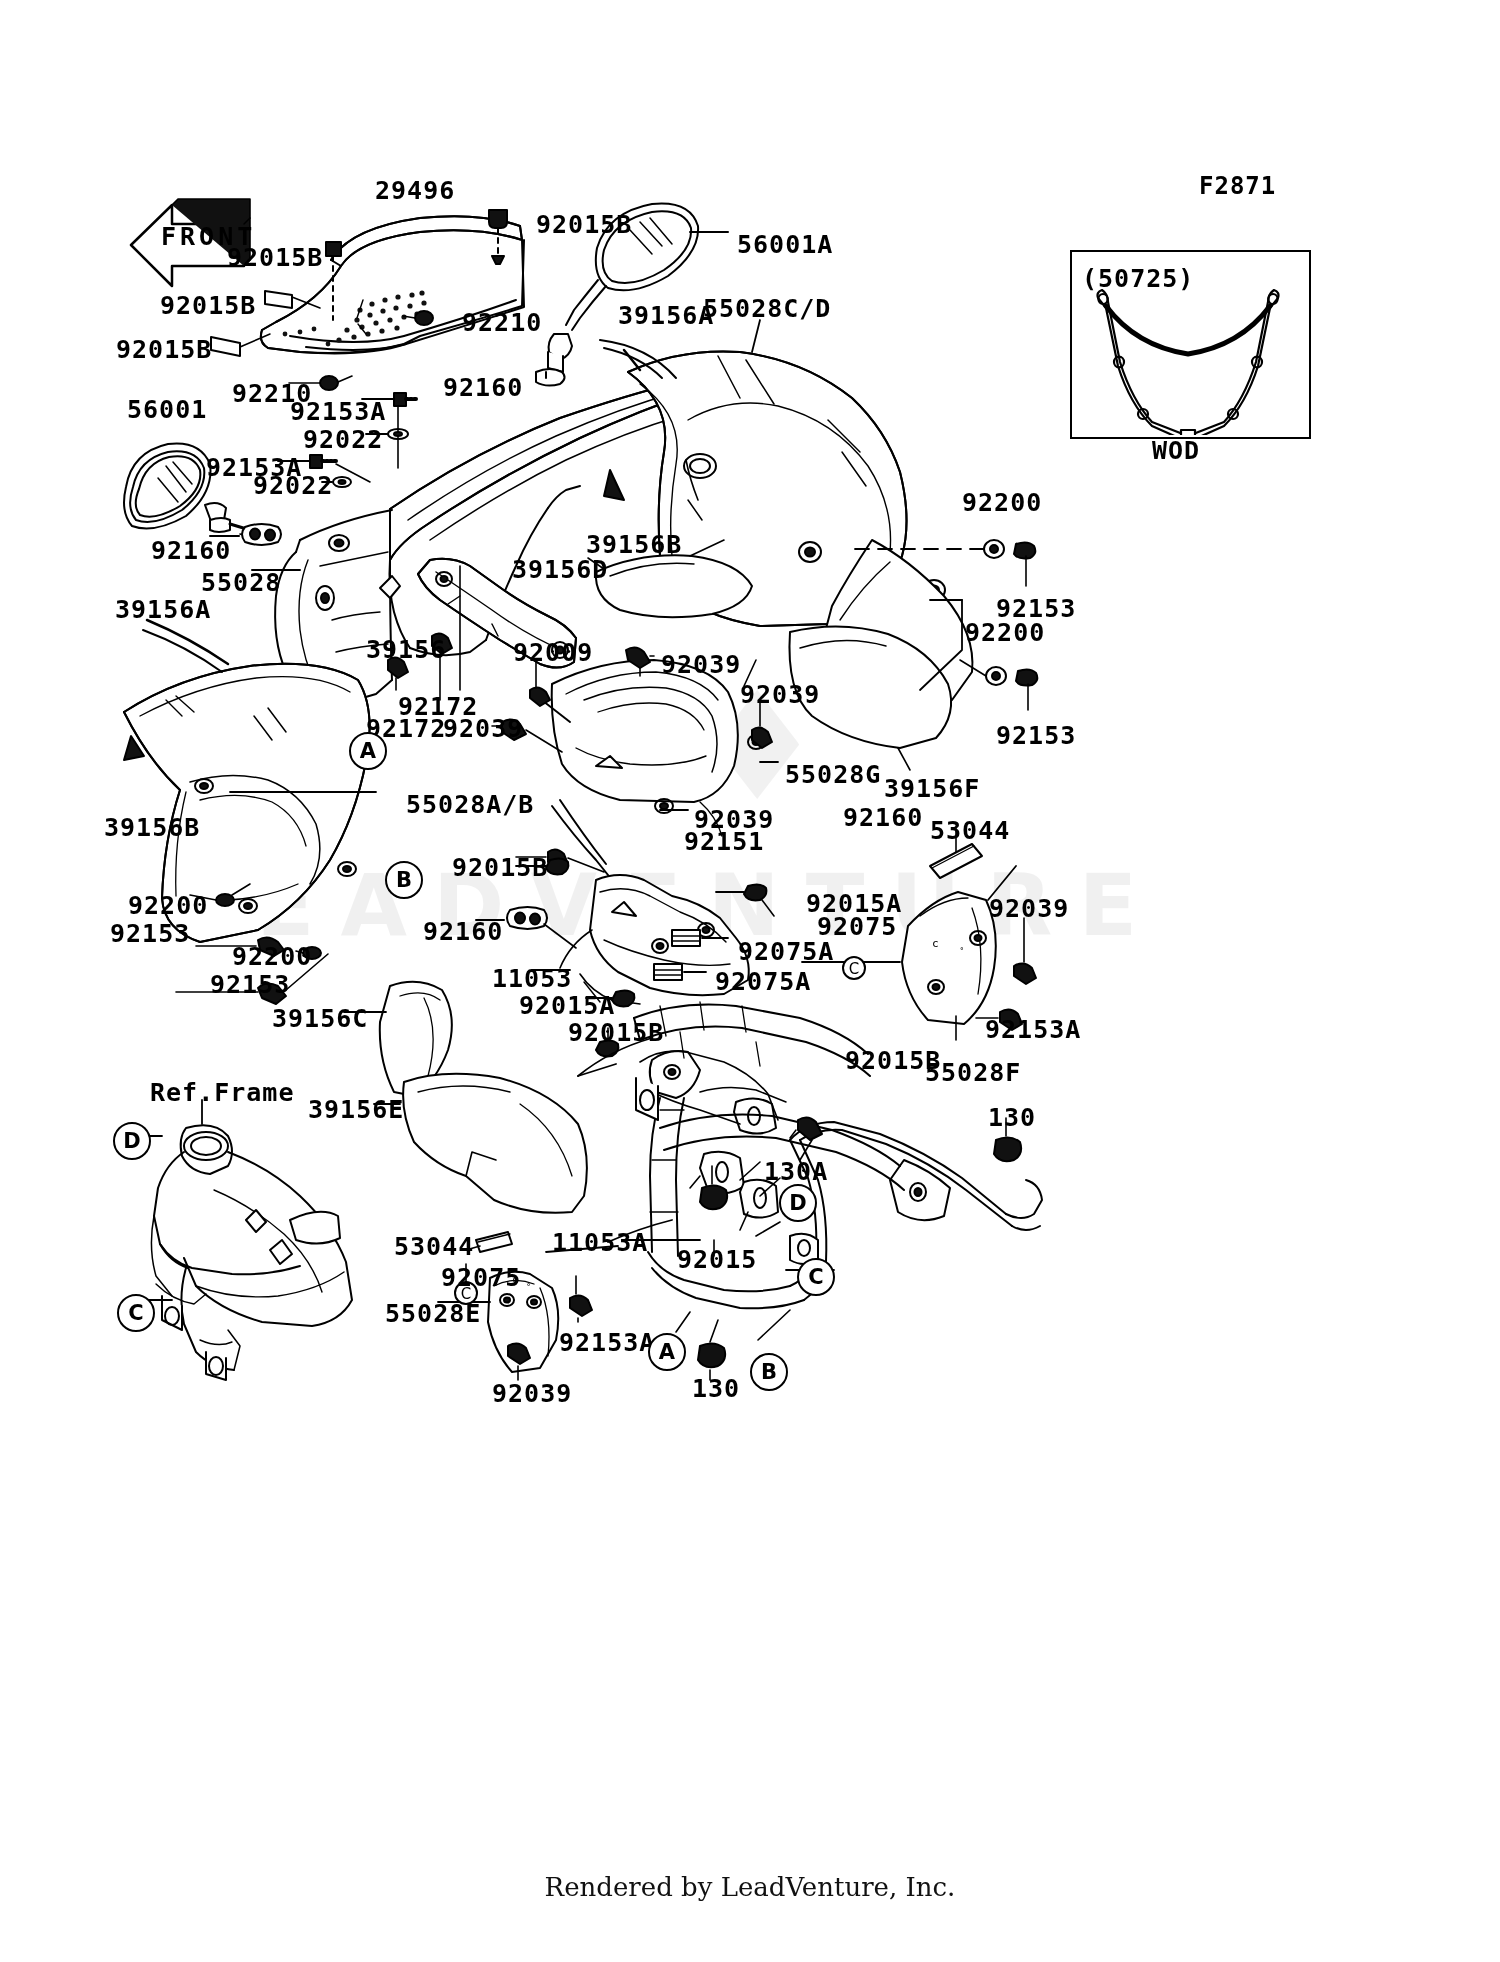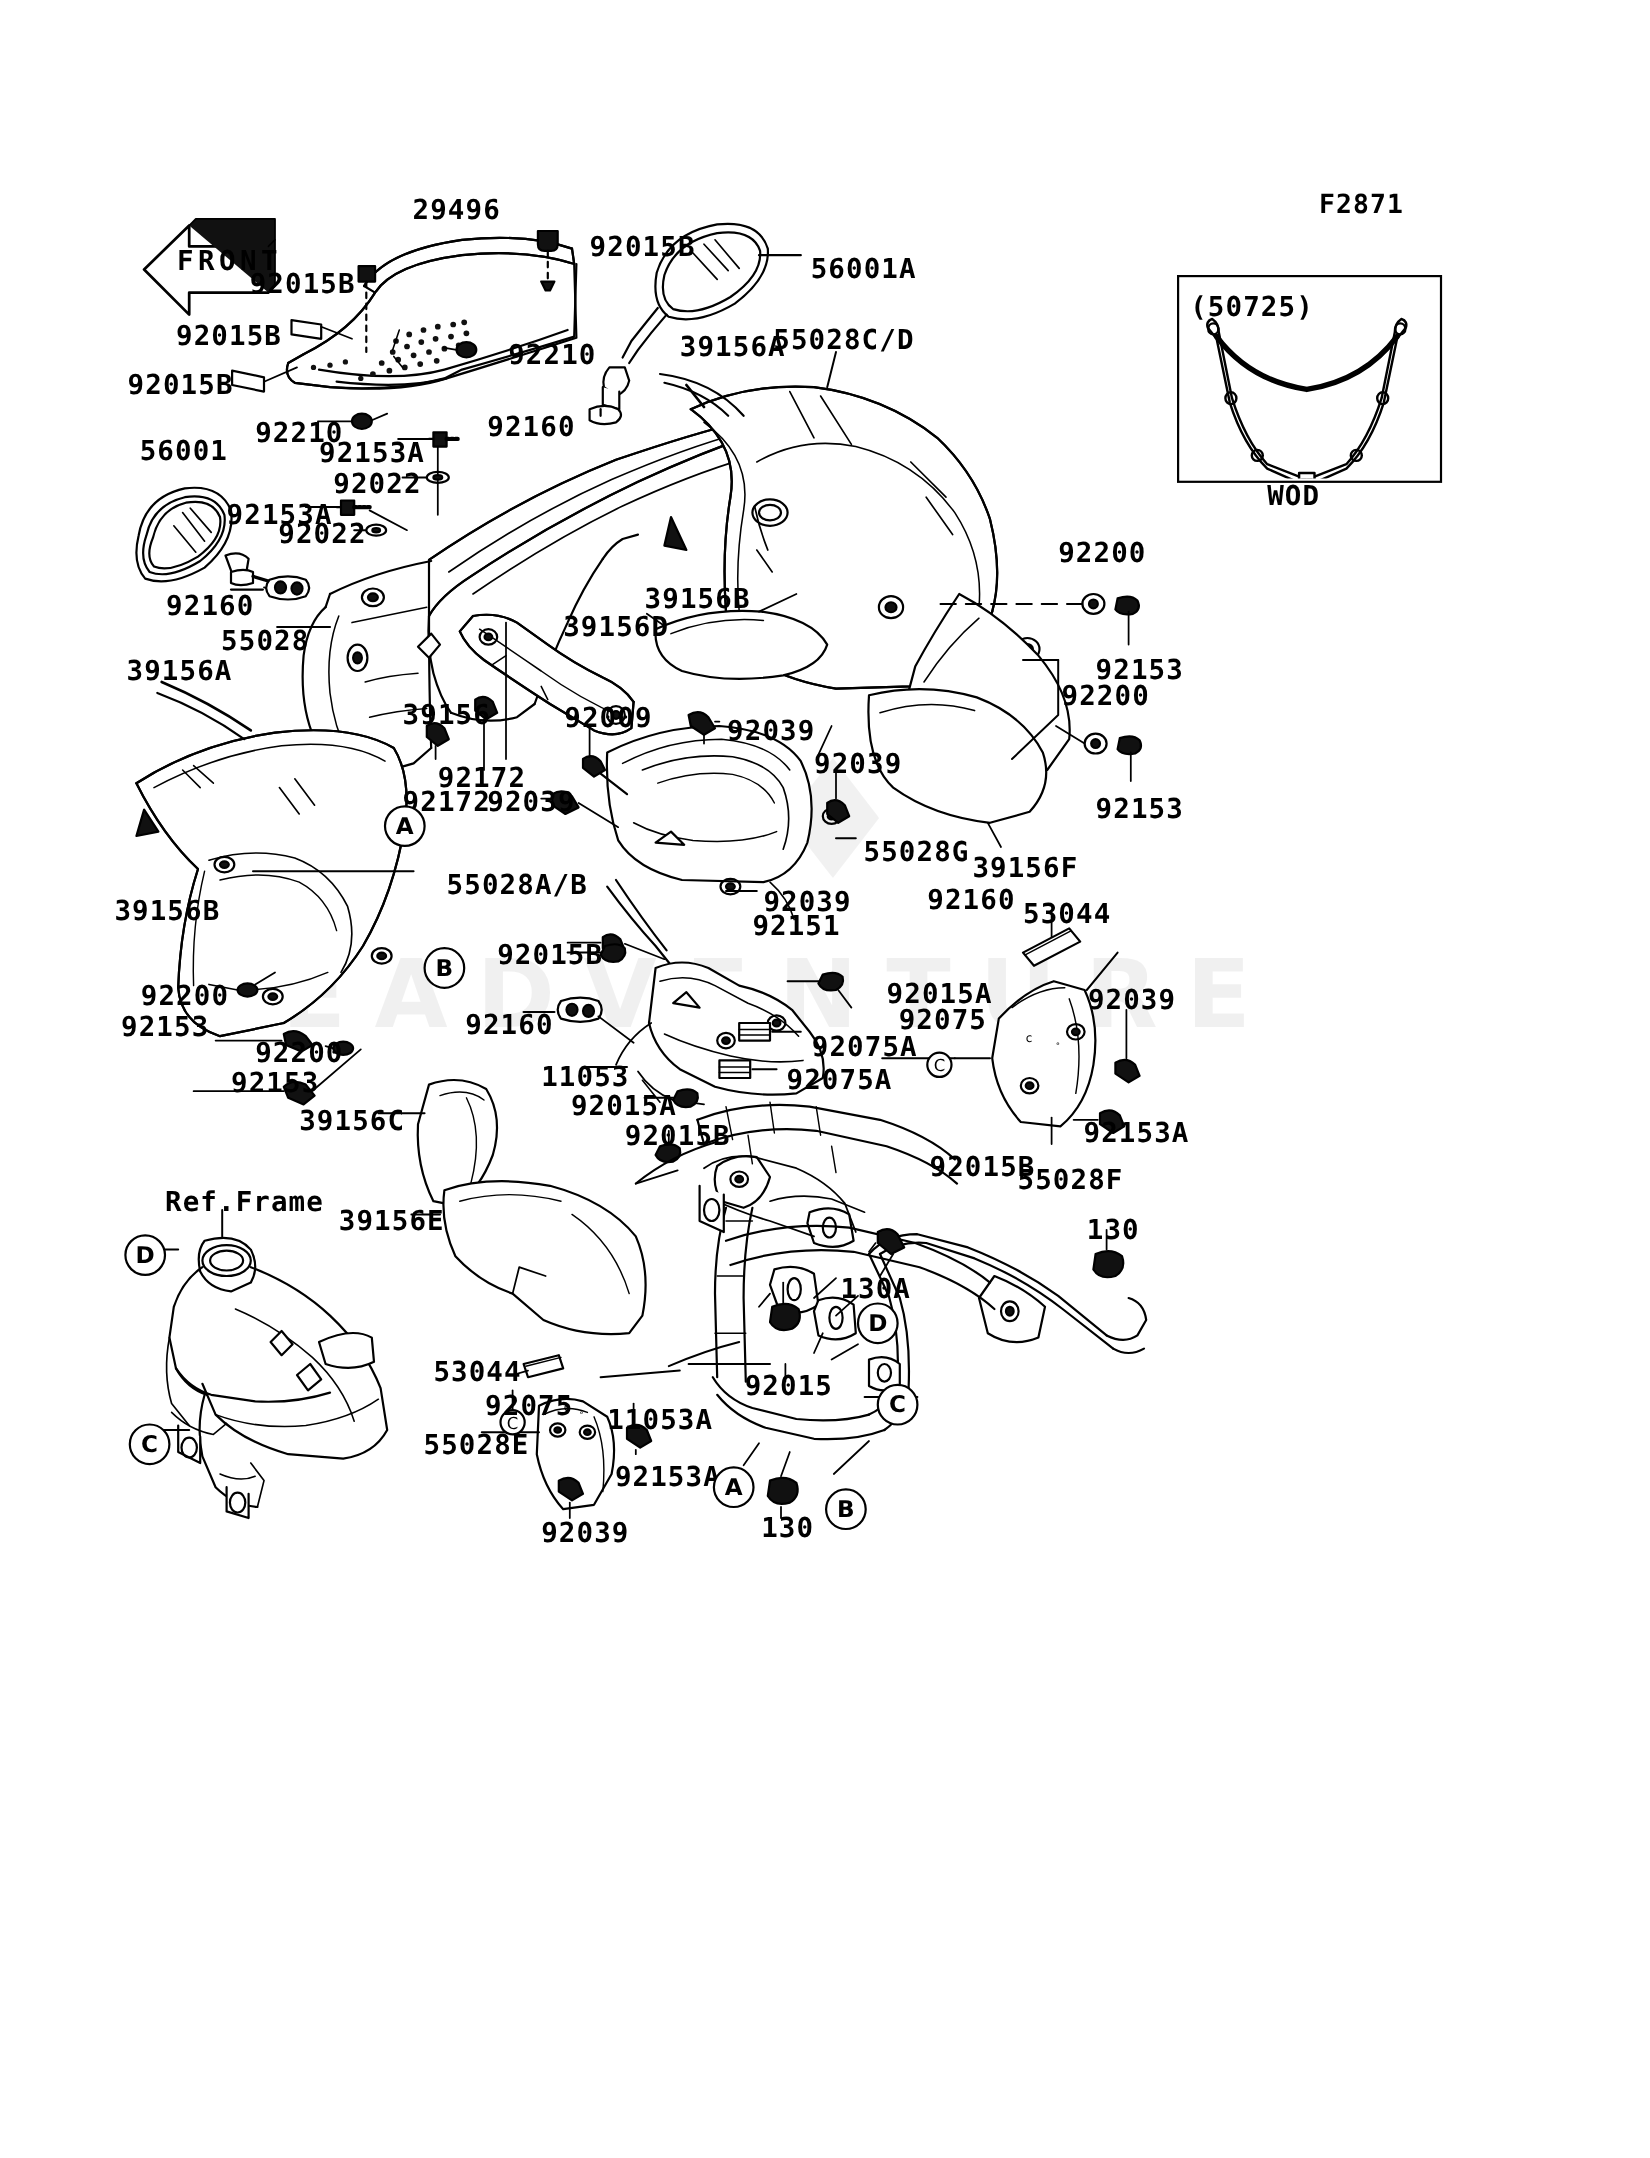--- a/index.html
+++ b/index.html
@@ -692,33 +692,34 @@
       <div class="lbl" style="left: 845px; top: 1048px;">92015B</div>
       <div class="lbl" style="left: 925px; top: 1060px;">55028F</div>
       <div class="lbl" style="left: 272px; top: 1006px;">39156C</div>
       <div class="lbl" style="left: 568px; top: 1020px;">92015B</div>
       <div class="lbl" style="left: 150px; top: 1080px;">Ref.Frame</div>
       <div class="lbl" style="left: 308px; top: 1097px;">39156E</div>
       <div class="lbl" style="left: 988px; top: 1105px;">130</div>
       <div class="lbl" style="left: 764px; top: 1159px;">130A</div>
       <div class="lbl" style="left: 394px; top: 1234px;">53044</div>
       <div class="lbl" style="left: 677px; top: 1247px; text-align: center;">92015</div>
-      <div class="lbl" style="left: 552px; top: 1230px; margin-top: 48px;">11053A</div>
+      <div class="lbl" style="left: 552px; top: 1230px;">11053A</div>
       <div class="lbl" style="left: 441px; top: 1265px;">92075</div>
       <div class="lbl" style="left: 385px; top: 1301px;">55028E</div>
       <div class="lbl" style="left: 559px; top: 1330px;">92153A</div>
       <div class="lbl" style="left: 692px; top: 1376px;">130</div>
       <div class="lbl" style="left: 492px; top: 1381px;">92039</div>
     </div>
   <div id="markers">
       <div class="circ" style="left: 349px; top: 732px;">A</div>
       <div class="circ" style="left: 385px; top: 861px;">B</div>
       <div class="circ" style="left: 113px; top: 1122px;">D</div>
       <div class="circ" style="left: 117px; top: 1294px;">C</div>
       <div class="circ" style="left: 779px; top: 1184px;">D</div>
       <div class="circ" style="left: 797px; top: 1258px;">C</div>
       <div class="circ" style="left: 648px; top: 1333px;">A</div>
       <div class="circ" style="left: 750px; top: 1353px;">B</div>
     </div>
 
   <div class="lbl" style="left:141px;top:224px;font-size:25px;letter-spacing:4px;margin-left:20px;">FRONT</div>
 
+  <div class="footer" style="top:1872px;">Rendered by LeadVenture, Inc.</div>
 </div>
 
 </body></html>

